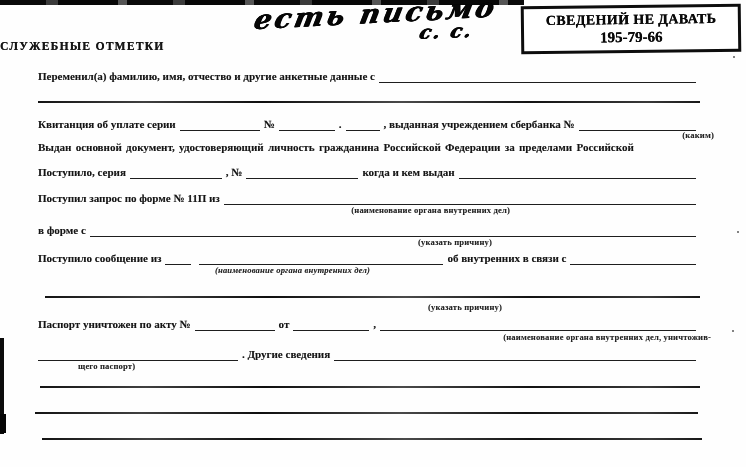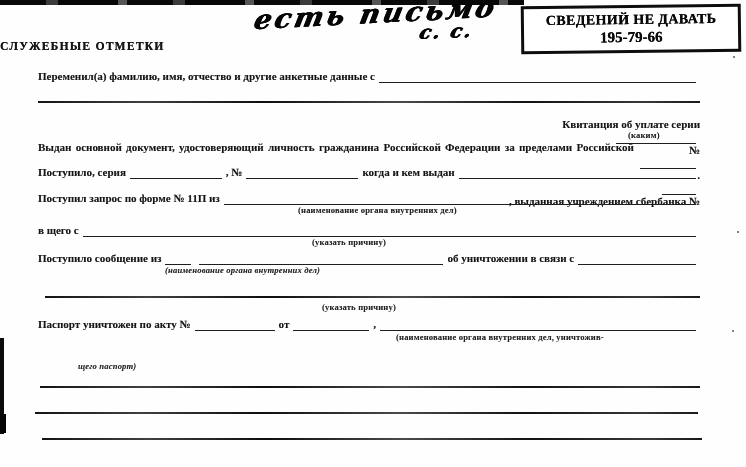--- a/index.html
+++ b/index.html
@@ -35,21 +35,21 @@
        text-shadow:.25px .25px 0 rgba(20,20,20,.35);}
   .t{flex:none;}
   .bl{display:inline-block;height:12px;border-bottom:1.7px solid #1e1e1e;margin:0 4px;flex:none;}
   .fill{flex:1;}
   .just{word-spacing:1.6px;text-align:center;}
 
   .hr{position:absolute;height:2px;
       background:linear-gradient(90deg,#141414,#404040 16%,#0e0e0e 34%,#4a4a4a 55%,#121212 74%,#383838 92%,#181818);}
 
   .cap{position:absolute;font-weight:700;font-size:8.5px;letter-spacing:.2px;color:#242424;
-       text-align:left;white-space:nowrap;text-shadow:.2px .2px 0 rgba(0,0,0,.3);}
+       text-align:right;white-space:nowrap;text-shadow:.2px .2px 0 rgba(0,0,0,.3);}
   .cap.it{font-style:italic;}
 </style>
 </head>
 <body>
 
 <div class="page">
 
   <div class="top-edge"></div>
   <div class="left-bar"></div>
   <div class="left-blob"></div>
@@ -66,21 +66,21 @@
   </div>
 
   <div class="heading">СЛУЖЕБНЫЕ ОТМЕТКИ</div>
 
   <div class="row" style="top:70px;">
     <span class="t">Переменил(а) фамилию, имя, отчество и другие анкетные данные с</span>
     <span class="bl fill"></span>
   </div>
   <div class="hr" style="top:101px;left:38px;right:46px;"></div>
 
-  <div class="row" style="top:118px;flex-direction:column;">
+  <div class="row" style="top:118px;">
     <span class="t">Квитанция об уплате серии</span>
     <span class="bl" style="width:80px;"></span>
     <span class="t">№</span>
     <span class="bl" style="width:56px;"></span>
     <span class="t">.</span>
     <span class="bl" style="width:34px;"></span>
     <span class="t">, выданная учреждением сбербанка №</span>
     <span class="bl fill"></span>
   </div>
   <div class="cap" style="top:130px;left:628px;width:86px;">(каким)</div>
@@ -98,46 +98,51 @@
     <span class="bl fill"></span>
   </div>
 
   <div class="row" style="top:192px;">
     <span class="t">Поступил запрос по форме № 11П из</span>
     <span class="bl fill"></span>
   </div>
   <div class="cap" style="top:205px;left:298px;width:212px;">(наименование органа внутренних дел)</div>
 
   <div class="row" style="top:224px;">
-    <span class="t">в щего с</span>
+    <span class="t">в форме с</span>
     <span class="bl fill"></span>
   </div>
   <div class="cap" style="top:237px;left:312px;width:180px;">(указать причину)</div>
 
   <div class="row" style="top:252px;">
     <span class="t">Поступило сообщение из</span>
     <span class="bl" style="width:26px;"></span>
     <span class="bl" style="width:244px;"></span>
-    <span class="t">об уничтожении в связи с</span>
+    <span class="t">об внутренних в связи с</span>
     <span class="bl fill"></span>
   </div>
   <div class="cap it" style="top:265px;left:165px;width:205px;">(наименование органа внутренних дел)</div>
 
   <div class="hr" style="top:296px;left:45px;right:46px;"></div>
   <div class="cap" style="top:302px;left:322px;width:180px;">(указать причину)</div>
 
   <div class="row" style="top:318px;">
     <span class="t">Паспорт уничтожен по акту №</span>
     <span class="bl" style="width:80px;"></span>
     <span class="t">от</span>
     <span class="bl" style="width:76px;"></span>
     <span class="t">,</span>
     <span class="bl fill"></span>
   </div>
   <div class="cap" style="top:332px;left:396px;width:315px;">(наименование органа внутренних дел, уничтожив-</div>
 
-  <div class="cap" style="top:361px;left:78px;width:120px;text-align:left;font-style:italic;">щего паспорт)</div>
+  <div class="row" style="top:348px;">
+    <span class="bl" style="width:200px;margin-left:0;"></span>
+    <span class="t">. Другие сведения</span>
+    <span class="bl fill"></span>
+  </div>
+  <div class="cap" style="top:361px;left:78px;width:120px;text-align:left;">щего паспорт)</div>
 
   <div class="hr" style="top:386px;left:40px;right:46px;"></div>
   <div class="hr" style="top:412px;left:35px;right:48px;"></div>
   <div class="hr" style="top:438px;left:42px;right:44px;"></div>
 
 </div>
 
 </body></html>

